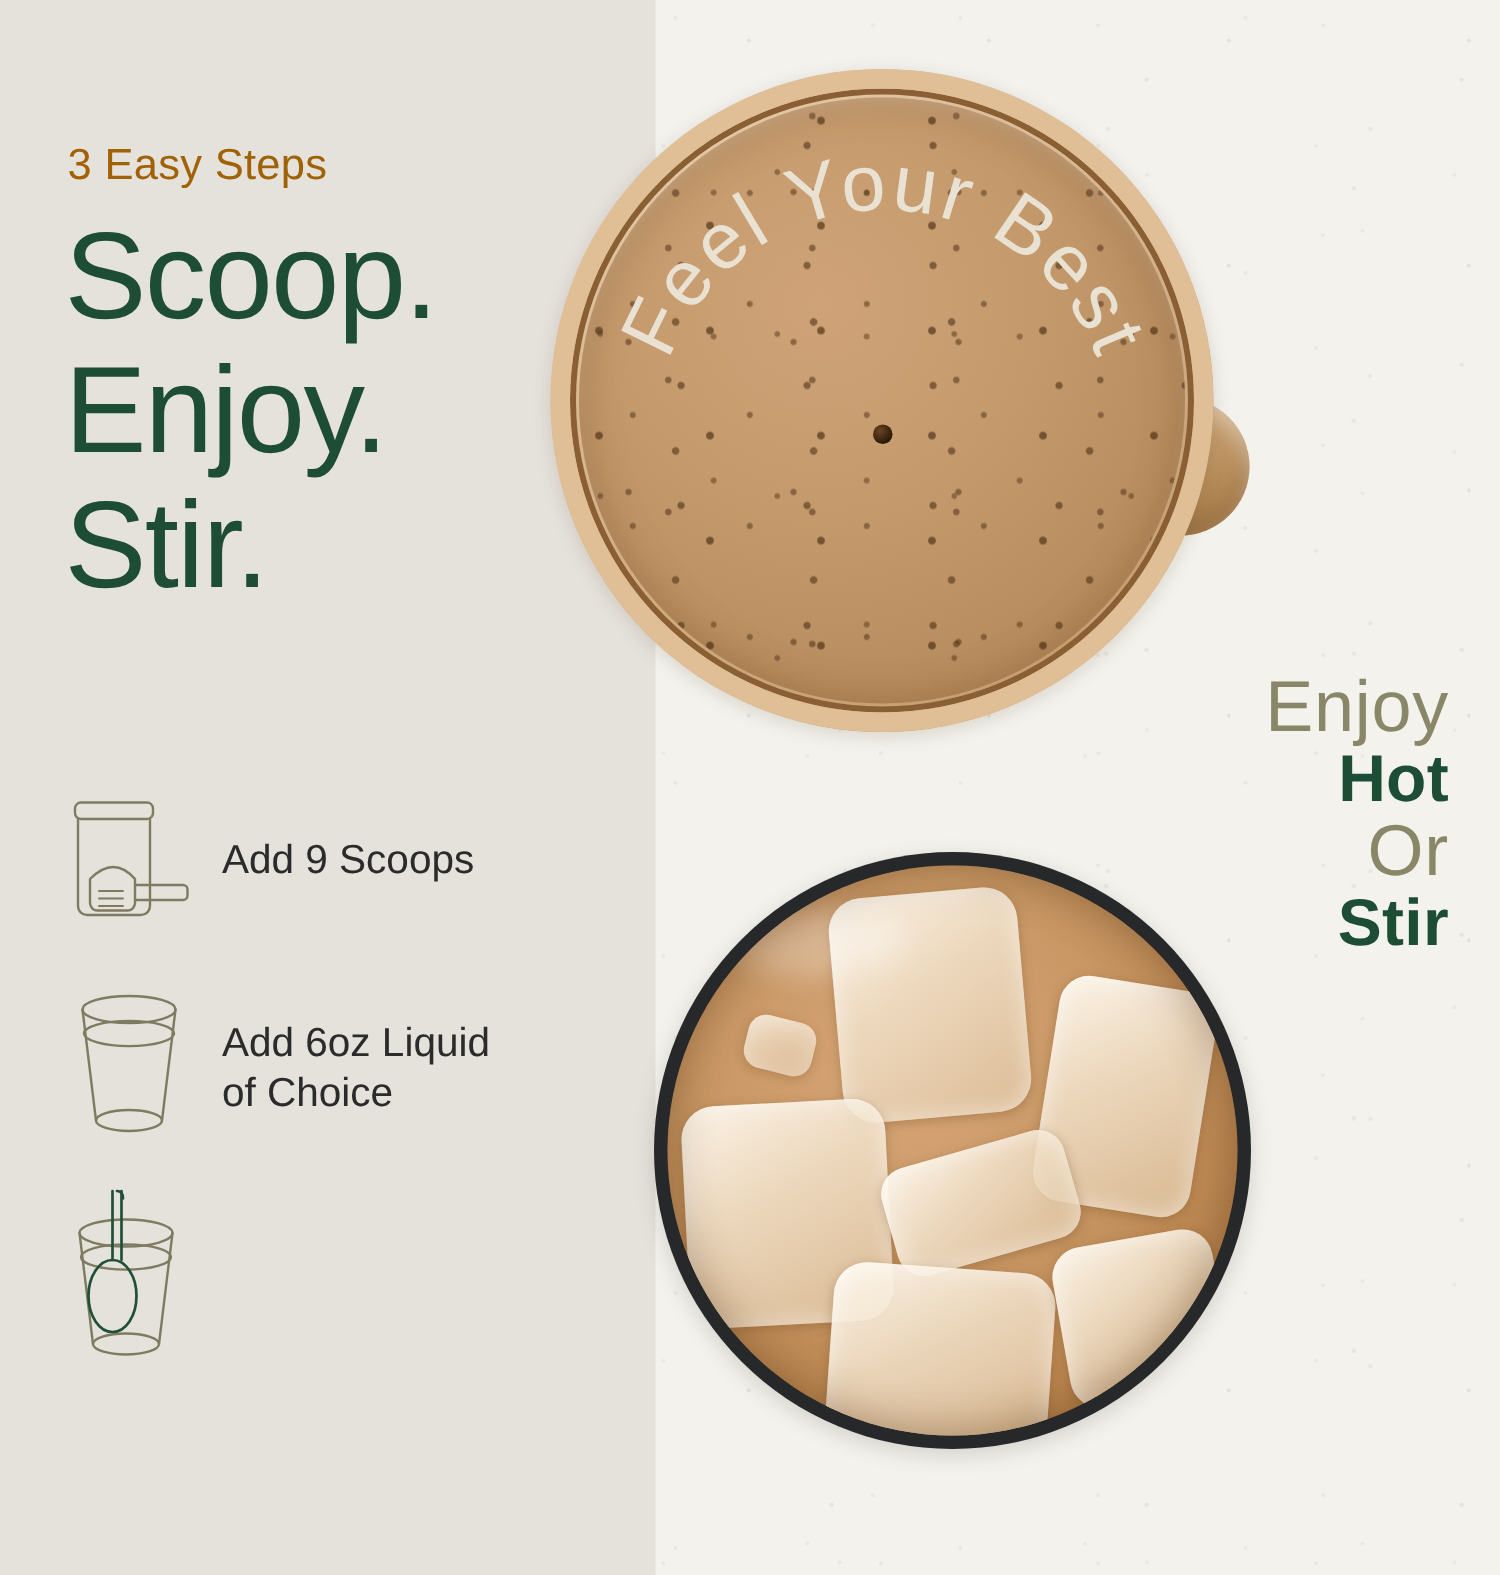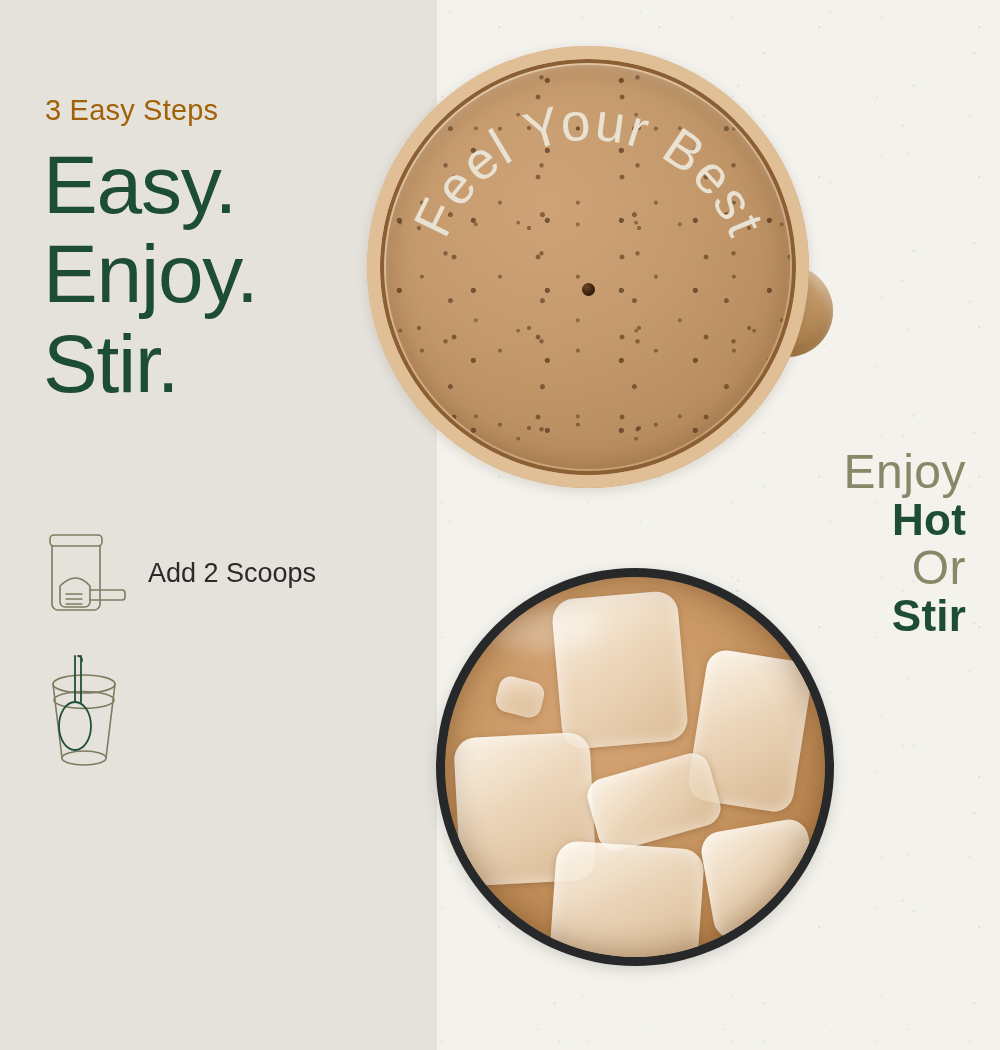--- a/index.html
+++ b/index.html
@@ -316,40 +316,53 @@
       <div class="cube c5"></div>
       <div class="cube c6"></div>
       <div class="cube small"></div>
       <div class="glass-glare"></div>
     </div>
   </div>
 
   <div class="eyebrow">3 Easy Steps</div>
 
   <div class="headline">
-    <span>Easy.</span>
+    <span>Scoop.</span>
     <span>Enjoy.</span>
     <span>Stir.</span>
   </div>
 
   <div class="steps">
 
     <div class="step">
       <div class="step-icon">
         <svg width="92" height="96" viewBox="0 0 92 96" fill="none" stroke="#7d7b60" stroke-width="1.6" stroke-linejoin="round" stroke-linecap="round">
           <path d="M14 9 h44 a4 4 0 0 1 4 4 v3 a4 4 0 0 1 -4 4 h-44 a4 4 0 0 1 -4 -4 v-3 a4 4 0 0 1 4 -4 z"></path>
           <path d="M12 20 v58 a6 6 0 0 0 6 6 h36 a6 6 0 0 0 6 -6 v-58"></path>
           <path d="M20 60 q16 -16 30 0 l0 16 a5 5 0 0 1 -5 5 h-20 a5 5 0 0 1 -5 -5 z"></path>
           <path d="M50 64 h32 a3 3 0 0 1 3 3 v4 a3 3 0 0 1 -3 3 h-32"></path>
           <path d="M26 68 h16 M26 73 h16 M26 78 h16" stroke-width="1.3"></path>
         </svg>
       </div>
-      <div class="step-label">Add 2 Scoops</div>
-    </div>
-
+      <div class="step-label">Add 9 Scoops</div>
+    </div>
+
+    <div class="step">
+      <div class="step-icon">
+        <svg width="80" height="104" viewBox="0 0 80 104" fill="none" stroke="#7d7b60" stroke-width="1.6" stroke-linejoin="round" stroke-linecap="round">
+          <ellipse cx="40" cy="13" rx="31" ry="9"></ellipse>
+          <ellipse cx="40" cy="29" rx="30" ry="8.4"></ellipse>
+          <path d="M9 13 L18 87"></path>
+          <path d="M71 13 L62 87"></path>
+          <ellipse cx="40" cy="87" rx="22" ry="7"></ellipse>
+        </svg>
+      </div>
+      <div class="step-label" style="white-space: pre-line;">Add 6oz Liquid
+of Choice</div>
+    </div>
 
     <div class="step">
       <div class="step-icon">
         <svg width="84" height="116" viewBox="0 0 84 116" fill="none" stroke-linejoin="round" stroke-linecap="round">
           <g stroke="#7d7b60" stroke-width="1.6" fill="none">
             <ellipse cx="40" cy="30" rx="31" ry="9"></ellipse>
             <ellipse cx="40" cy="46" rx="30" ry="8.4"></ellipse>
             <path d="M9 30 L18 104"></path>
             <path d="M71 30 L62 104"></path>
             <ellipse cx="40" cy="104" rx="22" ry="7"></ellipse>

